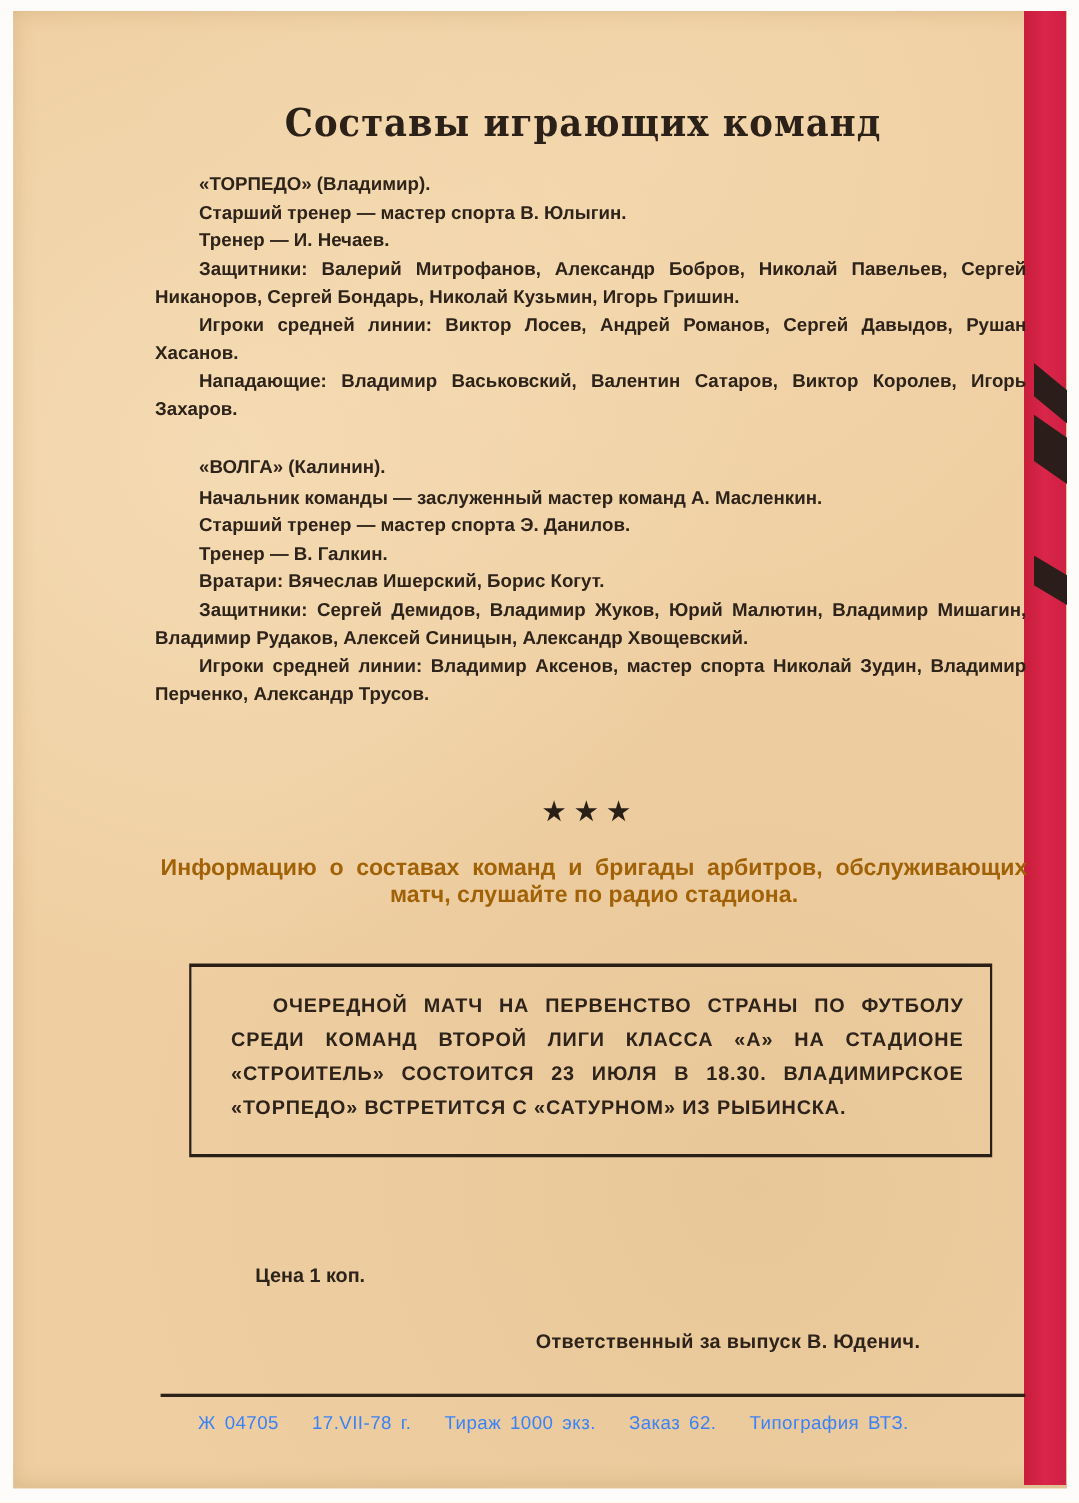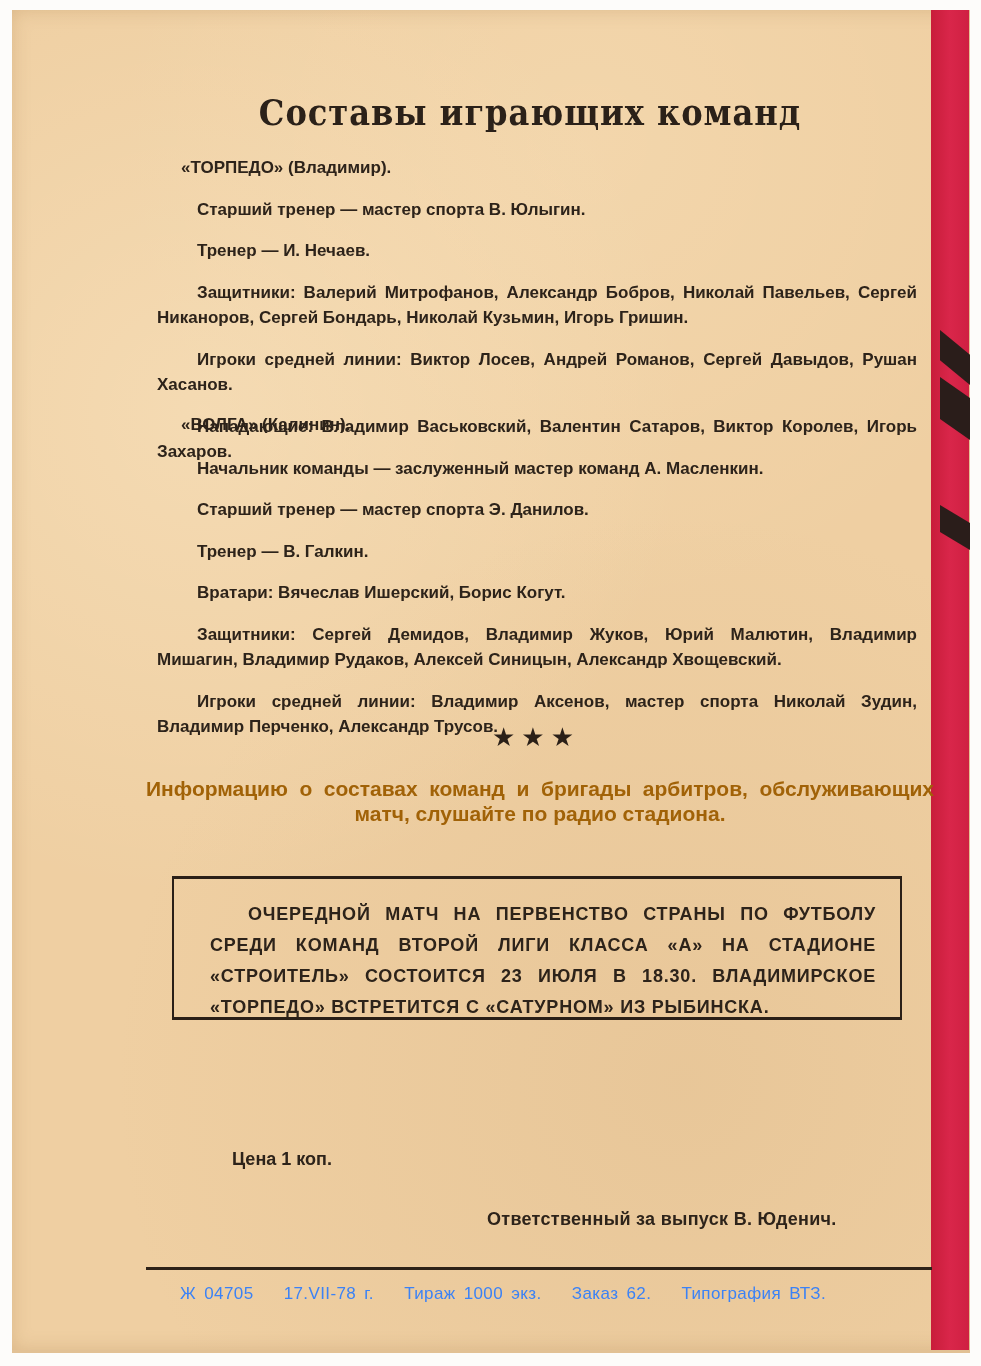--- a/index.html
+++ b/index.html
@@ -62,21 +62,21 @@
       width: 792px;
       font-size: 17px;
       line-height: 25.5px;
       font-weight: bold;
       color: #2d231a;
     }
     .para {
       text-indent: 40px;
       text-align: justify;
       text-align-last: left;
-      margin: 16px;
+      margin: 0;
       padding: 0;
     }
     .team-name {
       text-indent: 40px;
       margin: 0;
     }
     .spacer { height: 2px; }
     .stars {
       position: absolute;
       left: 0;
@@ -97,21 +97,21 @@
       font-weight: bold;
       text-align: justify;
       text-align-last: center;
       color: #a16207;
     }
     .notice-box {
       position: absolute;
       left: 172px;
       top: 876px;
       width: 730px;
-      height: 144px;
+      height: 176px;
       border-top: 3px solid #2a1f17;
       border-bottom: 3px solid #2a1f17;
       border-left: 2px solid #2a1f17;
       border-right: 2px solid #2a1f17;
       box-sizing: border-box;
     }
     .notice-text {
       position: absolute;
       left: 36px;
       top: 20px;

